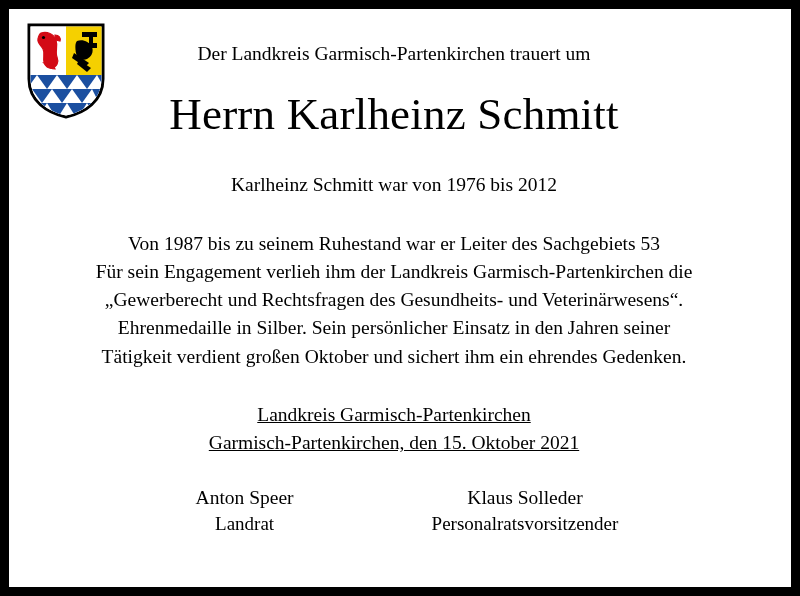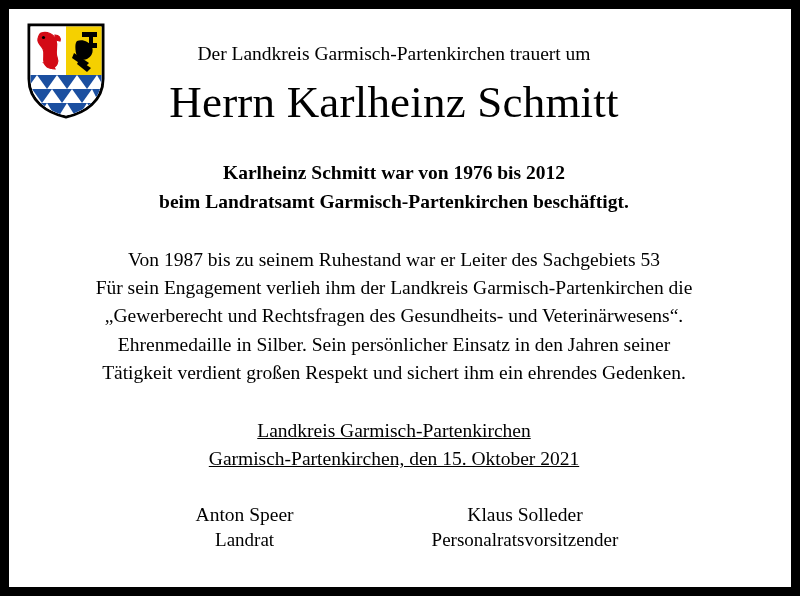--- a/index.html
+++ b/index.html
@@ -34,35 +34,34 @@
     display: block;
   }
   .intro {
     font-size: 19.5px;
     line-height: 1.35;
     margin-top: 14px;
   }
   .name {
     font-size: 45px;
     line-height: 1.2;
-    margin-top: 8px;
+    margin-top: 20px;
     margin-bottom: 4px;
     letter-spacing: 0.2px;
   }
   .death-line {
     font-size: 20.5px;
     margin-top: 26px;
   }
   .block {
     font-size: 19.5px;
     line-height: 1.45;
   }
   .career {
     margin-top: 30px;
-    font-weight: bold;
   }
   .tribute {
     margin-top: 30px;
   }
   .org {
     margin-top: 30px;
     text-decoration: underline;
   }
   .signatures {
     margin-top: 28px;
@@ -134,29 +133,28 @@
     </svg>
   </div>
 
   <div class="intro">Der Landkreis Garmisch-Partenkirchen trauert um</div>
 
   <div class="name">Herrn Karlheinz Schmitt</div>
 
 
   <div class="block career">
     <span class="line">Karlheinz Schmitt war von 1976 bis 2012</span>
-    <span class="line">beim Landratsamt Garmisch-Partenkirchen beschäftigt.</span>
   </div>
 
   <div class="block tribute">
     <span class="line">Von 1987 bis zu seinem Ruhestand war er Leiter des Sachgebiets 53</span>
     <span class="line">Für sein Engagement verlieh ihm der Landkreis Garmisch-Partenkirchen die</span>
     <span class="line">„Gewerberecht und Rechtsfragen des Gesundheits- und Veterinärwesens“.</span>
     <span class="line">Ehrenmedaille in Silber. Sein persönlicher Einsatz in den Jahren seiner</span>
-    <span class="line">Tätigkeit verdient großen Respekt und sichert ihm ein ehrendes Gedenken.</span>
+    <span class="line">Tätigkeit verdient großen Oktober und sichert ihm ein ehrendes Gedenken.</span>
   </div>
 
   <div class="block org">
     <span class="line">Landkreis Garmisch-Partenkirchen</span>
     <span class="line">Garmisch-Partenkirchen, den 15. Oktober 2021</span>
   </div>
 
   <div class="signatures">
     <div class="sig">
       <div class="sig-name">Anton Speer</div>

